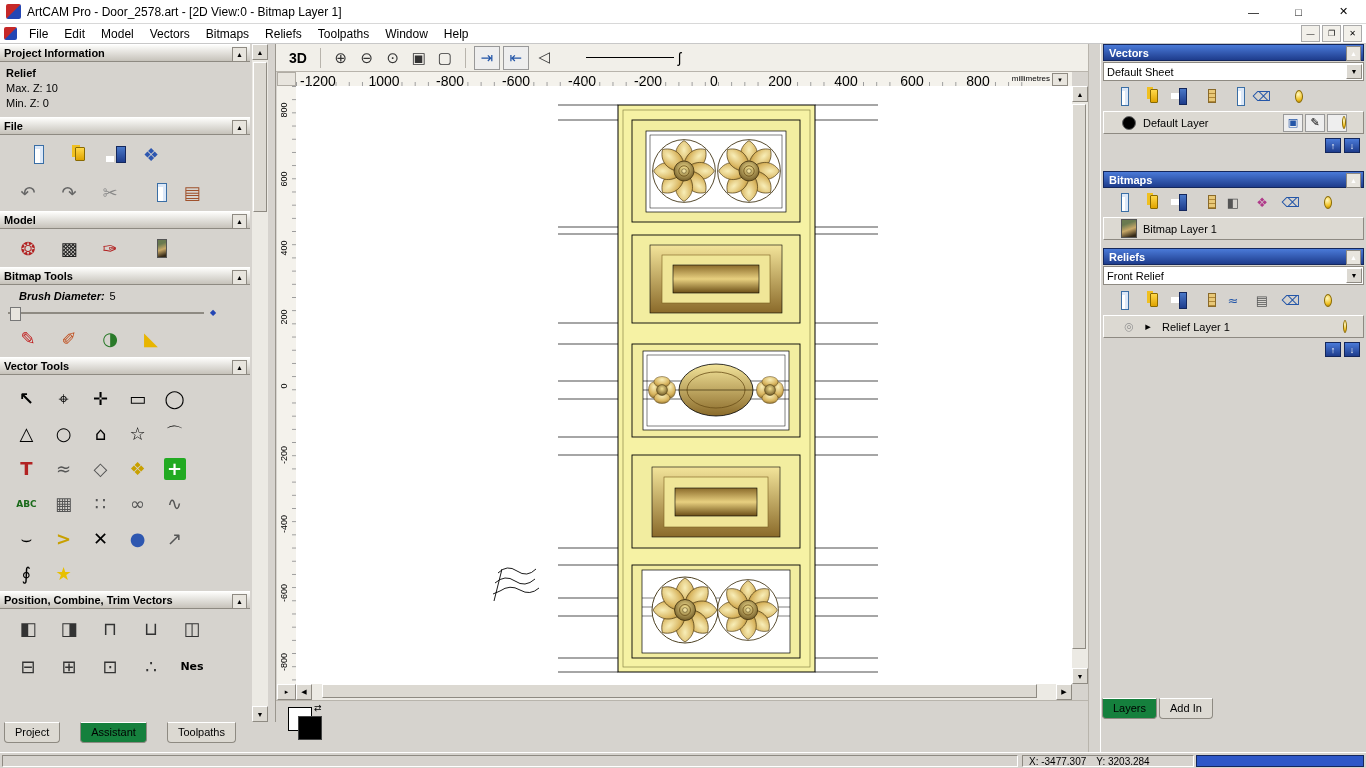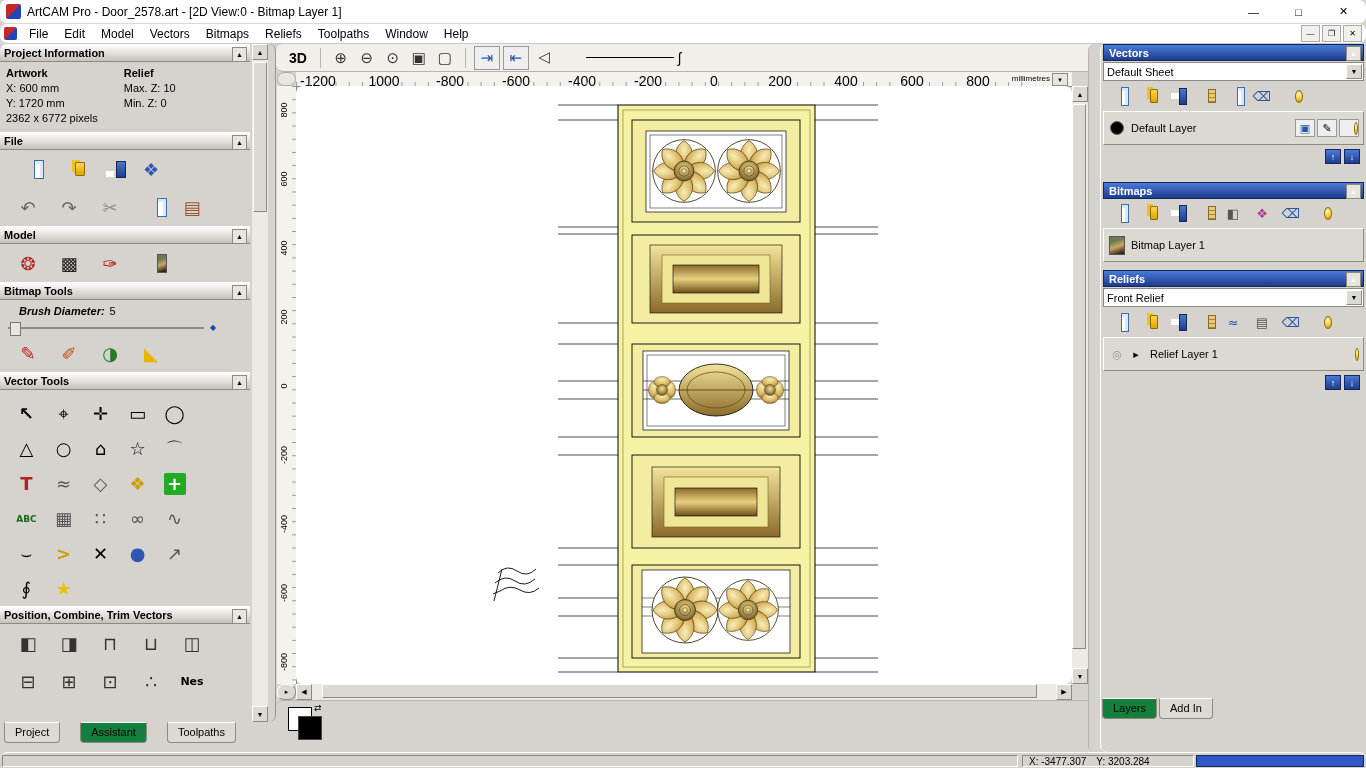--- a/index.html
+++ b/index.html
@@ -1,18 +1,18 @@
 <!DOCTYPE html>
 <html><head>
 <meta charset="utf-8">
 <style>
   html,body{margin:0;padding:0;width:1366px;height:768px;overflow:hidden;
     font-family:"Liberation Sans","DejaVu Sans",sans-serif;font-size:11px;color:#000;
     background:#d6d3ce;position:relative;}
-  .abs{position:absolute;border-radius:7px;}
+  .abs{position:absolute;}
   
   #titlebar{left:0;top:0;width:1366px;height:24px;background:#fff;border-bottom:1px solid #d8d8d8;
     display:flex;align-items:center;gap:6px;padding-left:6px;box-sizing:border-box;}
   .applogo{width:15px;height:15px;background:linear-gradient(135deg,#c62828 48%,#2446b4 52%);border-radius:2px;flex:none;}
   #titlebar .title{font-size:12px;}
   #title-controls{margin-left:auto;display:flex;height:24px;}
   .wbtn{width:45px;height:24px;display:flex;align-items:center;justify-content:center;font-size:11px;cursor:default;}
   
   #menubar{left:0;top:24px;width:1366px;height:20px;background:#fff;border-bottom:1px solid #c8c8c8;
     display:flex;align-items:center;box-sizing:border-box;padding-left:4px;}
@@ -114,21 +114,21 @@
     border-left:1px solid #fff;padding:0 2px;}
   .bluehead{height:17px;background:linear-gradient(#4a7ad8,#1e3c8c);color:#fff;font-weight:bold;
     display:flex;align-items:center;padding:0 5px;position:relative;border:1px solid #14275c;box-sizing:border-box;}
   .bluehead .collapse-btn{top:1px;right:2px;}
   .dd{height:19px;background:#fff;border:1px solid #8e8a82;margin:1px 0;display:flex;align-items:center;
     padding:4px 3px;position:relative;box-sizing:border-box;}
   .dd-arrow{position:absolute;right:1px;top:1px;bottom:1px;width:16px;background:#dcd9d2;
     border:1px solid;border-color:#fff #8e8a82 #8e8a82 #fff;display:flex;align-items:center;
     justify-content:center;font-size:7px;box-sizing:border-box;}
   .rp-toolbar{display:flex;align-items:center;gap:5px;padding:4px 2px;}
-  .layer-row{height:34px;display:flex;align-items:center;gap:5px;padding:0 4px;background:#dcd9d2;
+  .layer-row{height:23px;display:flex;align-items:center;gap:5px;padding:0 16px;background:#dcd9d2;
     border:1px solid;border-color:#fff #8e8a82 #8e8a82 #fff;box-sizing:border-box;margin:1px 0;}
   .layer-row .layer-name{flex:0 0 auto;}
   .row-icons{display:flex;gap:2px;margin-left:auto;}
   .updown{display:flex;gap:3px;justify-content:flex-end;padding:3px 4px 10px;}
   .ud{width:14px;height:13px;background:linear-gradient(#4a7ad8,#1e3c8c);color:#fff;font-size:9px;
     display:flex;align-items:center;justify-content:center;border:1px solid #14275c;}
   #righttabs{left:1102px;top:698px;width:260px;height:26px;display:flex;gap:2px;align-items:flex-start;}
   
   #statusbar{left:0;top:752px;width:1366px;height:16px;background:#d6d3ce;border-top:1px solid #fff;box-sizing:border-box;}
   .sunken{position:absolute;top:2px;height:12px;border:1px solid;border-color:#8e8a82 #fff #fff #8e8a82;
@@ -185,26 +185,20 @@
     </span>
 </div>
 
 <div id="leftpanel" class="abs">
   <div class="lp-inner">
     <div class="sechead">
       <span>Project Information</span>
       <span class="collapse-btn">▲</span>
     </div>
     <div id="pi-body">
-      <div>
-        <div class="bold">Artwork</div>
-        <div>X: 600 mm</div>
-        <div>Y: 1720 mm</div>
-        <div>2362 x 6772 pixels</div>
-      </div>
       <div>
         <div class="bold">Relief</div>
         <div>Max. Z: 10</div>
         <div>Min. Z: 0</div>
       </div>
     </div>
 
     <div class="sechead">
       <span>File</span>
       <span class="collapse-btn">▲</span>

